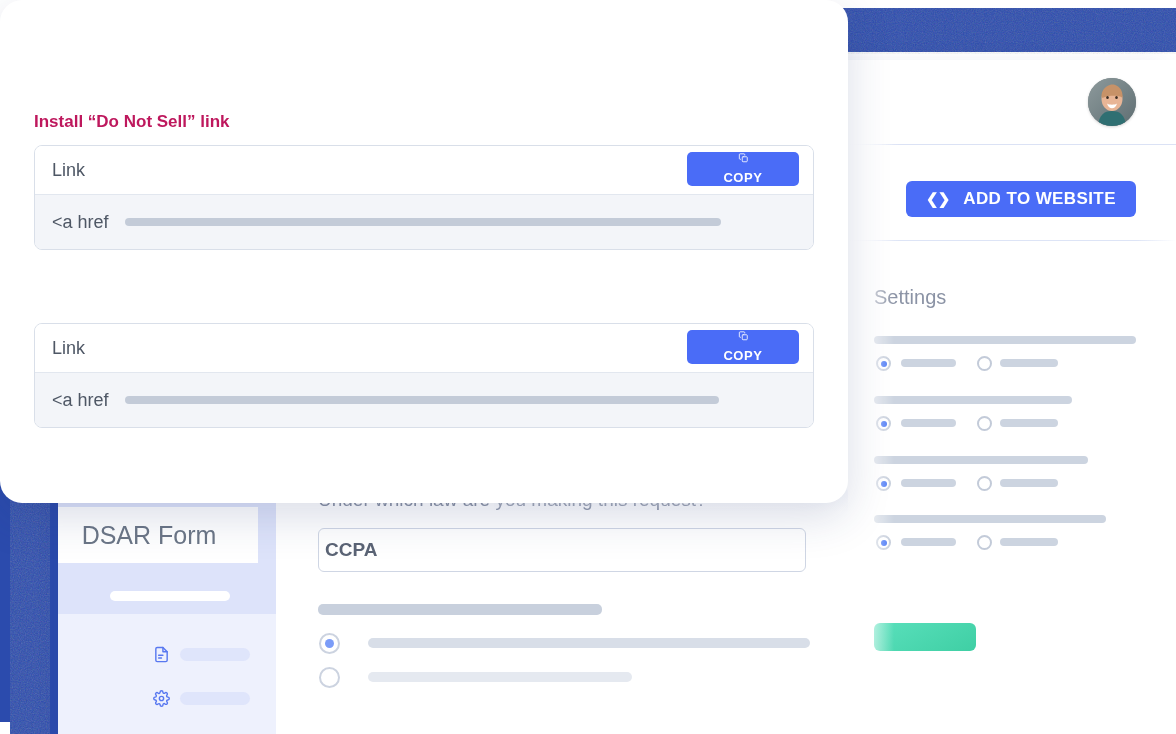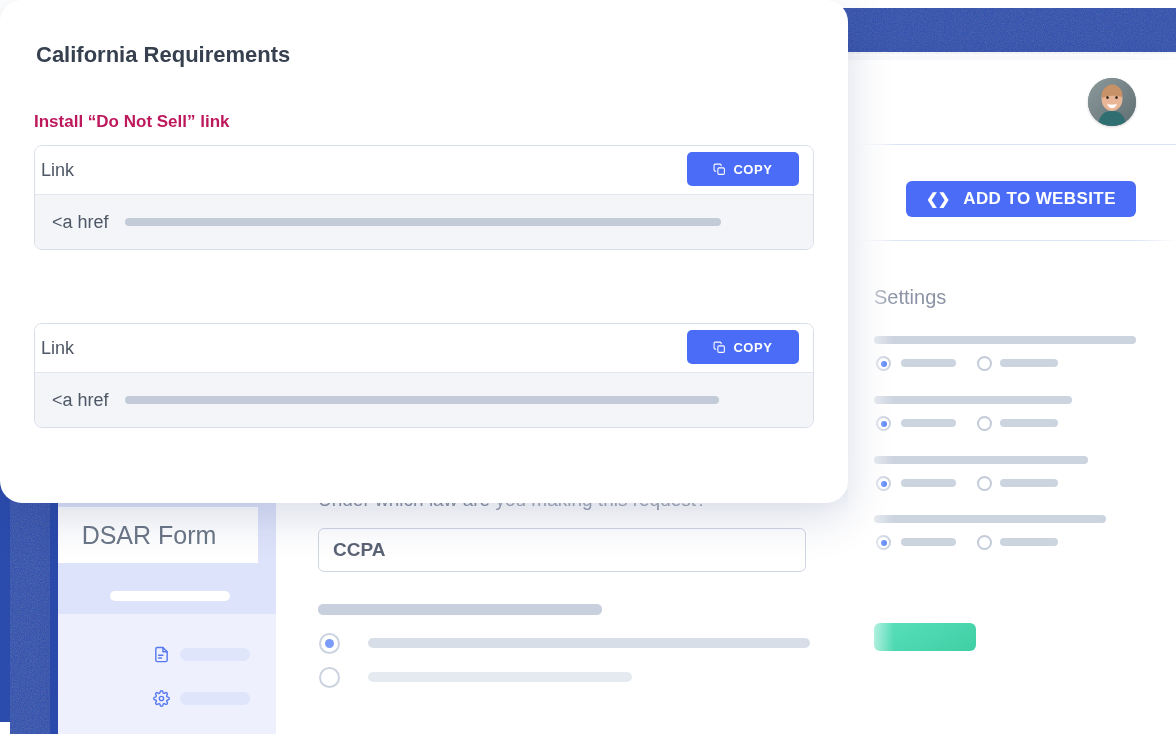--- a/index.html
+++ b/index.html
@@ -136,21 +136,21 @@
 
   #dsar-main{
     position:absolute;left:218px;top:0;width:572px;height:256px;background:#fff;
   }
   #q-label{
     position:absolute;left:42px;top:11px;font-size:19px;color:#8b93a5;
   }
   #ccpa-input{
     position:absolute;left:42px;top:50px;width:488px;height:44px;box-sizing:border-box;
     border:1px solid #cfd6e4;border-radius:6px;background:#fff;
-    display:flex;align-items:center;padding-left:14px;
+    display:flex;align-items:center;padding-left:6px;
     font-size:19px;color:#5b6475;font-weight:700;cursor:text;
   }
   .sk-bar2{position:absolute;background:#c8d0dd;border-radius:5px;}
   .sk-bar3{position:absolute;background:#d8dee8;border-radius:5px;}
   .sk-bar4{position:absolute;background:#e5e9f0;border-radius:5px;}
   .radio-lg{
     position:absolute;width:21px;height:21px;border-radius:50%;
     border:2px solid #ccd3e0;background:#fff;box-sizing:border-box;cursor:pointer;
   }
   .radio-lg.on::after{
@@ -175,26 +175,26 @@
   .sec-label{
     position:absolute;font-size:17px;font-weight:700;color:#be185d;
   }
   .link-box{
     position:absolute;left:34px;width:780px;box-sizing:border-box;
     border:1px solid #d9dfe9;border-radius:8px;overflow:hidden;background:#fff;
   }
   .link-row{
     position:relative;height:48px;background:#fff;display:flex;align-items:center;
   }
-  .link-row .lbl{margin-left:6px;font-size:18px;color:#4e5765;}
+  .link-row .lbl{margin-left:17px;font-size:18px;color:#4e5765;}
   .copy-btn{
     position:absolute;right:14px;top:6px;width:112px;height:34px;border-radius:5px;
     background:#4a6cf7;border:none;cursor:pointer;color:#fff;
     display:flex;align-items:center;justify-content:center;gap:7px;
-    font-family:"Liberation Sans",sans-serif;font-size:13px;font-weight:700;letter-spacing:.6px;
+    font-family:"Liberation Sans",sans-serif;font-size:13px;font-weight:700;letter-spacing:.6px;flex-direction:column;
   }
   .href-row{
     position:relative;height:54px;background:#f3f5f9;border-top:1px solid #e2e7ef;
     display:flex;align-items:center;
   }
   .href-row .lbl{margin-left:17px;font-size:18px;color:#4e5765;}
   .href-row .fill{
     margin-left:16px;height:8px;border-radius:4px;background:#c3cbd8;
   }
 </style>
@@ -320,21 +320,20 @@
     <div class="radio-lg on" style="left:43px;top:155px;"></div>
     <div class="sk-bar3" style="left:92px;top:160px;width:442px;height:10px;"></div>
     <div class="radio-lg" style="left:43px;top:189px;"></div>
     <div class="sk-bar4" style="left:92px;top:194px;width:264px;height:10px;"></div>
     <div id="dsar-fade"></div>
   </div>
 </div>
 
 <div id="modal">
 
-  <div id="modal-title">California Requirements</div>
 
   <div class="sec-label" style="left:34px;top:112px;">Install “Do Not Sell” link</div>
   <div class="link-box" style="top:145px;">
     <div class="link-row">
       <span class="lbl">Link</span>
       <button class="copy-btn">
         <svg width="13" height="13" viewBox="0 0 24 24" fill="none" stroke="#fff" stroke-width="2" stroke-linecap="round" stroke-linejoin="round">
           <rect x="9" y="9" width="12" height="12" rx="2"></rect>
           <path d="M5 15H4a2 2 0 0 1-2-2V4a2 2 0 0 1 2-2h9a2 2 0 0 1 2 2v1"></path>
         </svg>

